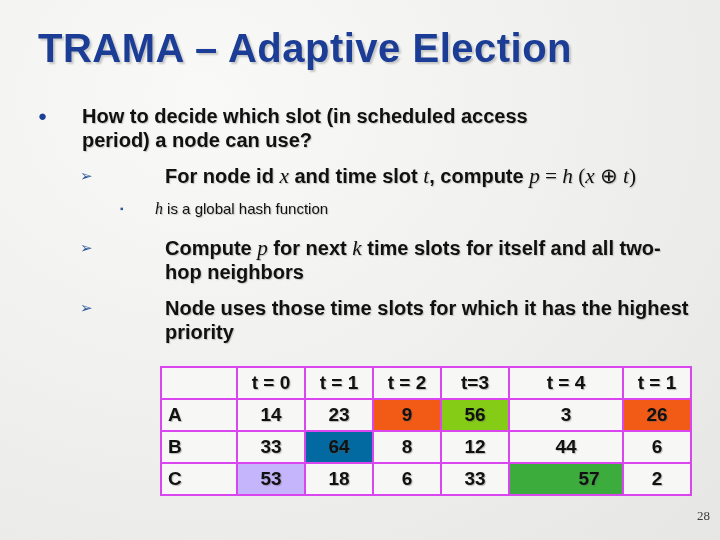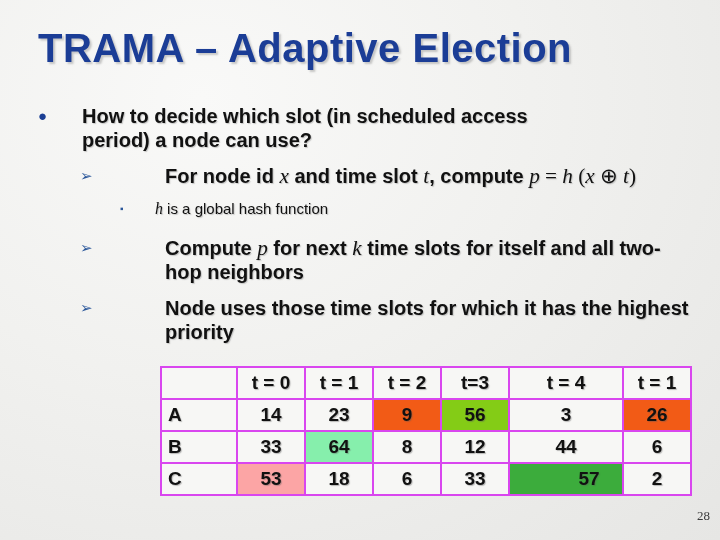--- a/index.html
+++ b/index.html
@@ -118,29 +118,29 @@
           <td class="col-h">14</td>
           <td class="col-h">23</td>
           <td class="col-h" style="background: rgb(242, 91, 22);">9</td>
           <td class="col-h" style="background: #84cc16;">56</td>
           <td class="col-h">3</td>
           <td class="col-h" style="background: rgb(242, 91, 22);">26</td>
         </tr>
         <tr>
           <td class="row-h">B</td>
           <td class="col-h">33</td>
-          <td class="col-h" style="background: #86efac;">64</td>
+          <td class="col-h" style="background: #0369a1;">64</td>
           <td class="col-h">8</td>
           <td class="col-h">12</td>
           <td class="col-h">44</td>
           <td class="col-h">6</td>
         </tr>
         <tr>
           <td class="row-h">C</td>
-          <td class="col-h" style="background: #fca5a5; margin-top: 20px;">53</td>
+          <td class="col-h" style="background: #c4b5fd; margin-top: 20px;">53</td>
           <td class="col-h">18</td>
           <td class="col-h">6</td>
           <td class="col-h">33</td>
           <td class="col-h" style="background: rgb(60, 172, 60); padding-left: 46px;">57</td>
           <td class="col-h">2</td>
         </tr>
       </tbody>
   </table>
 
   <div class="page-number">28</div>

